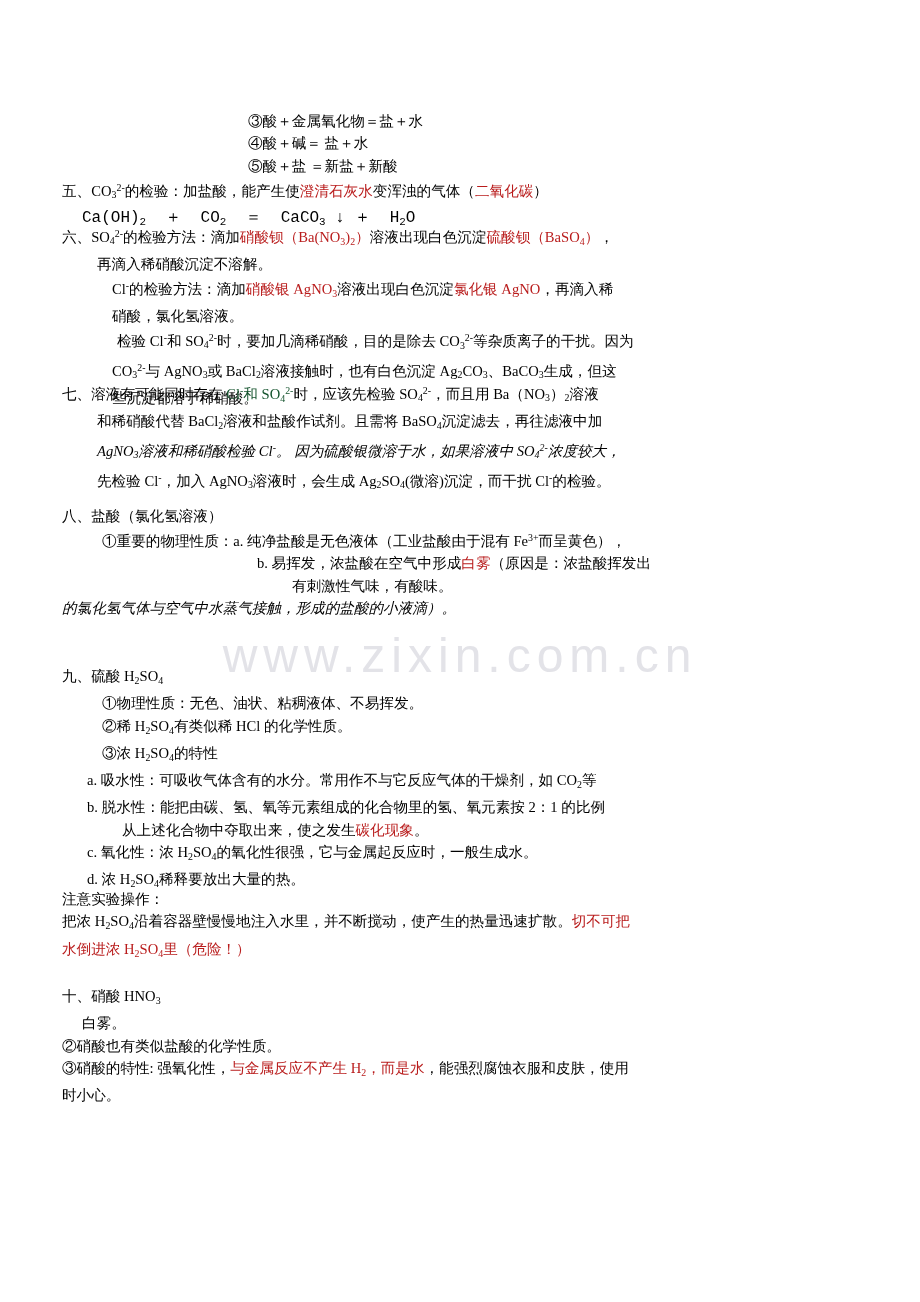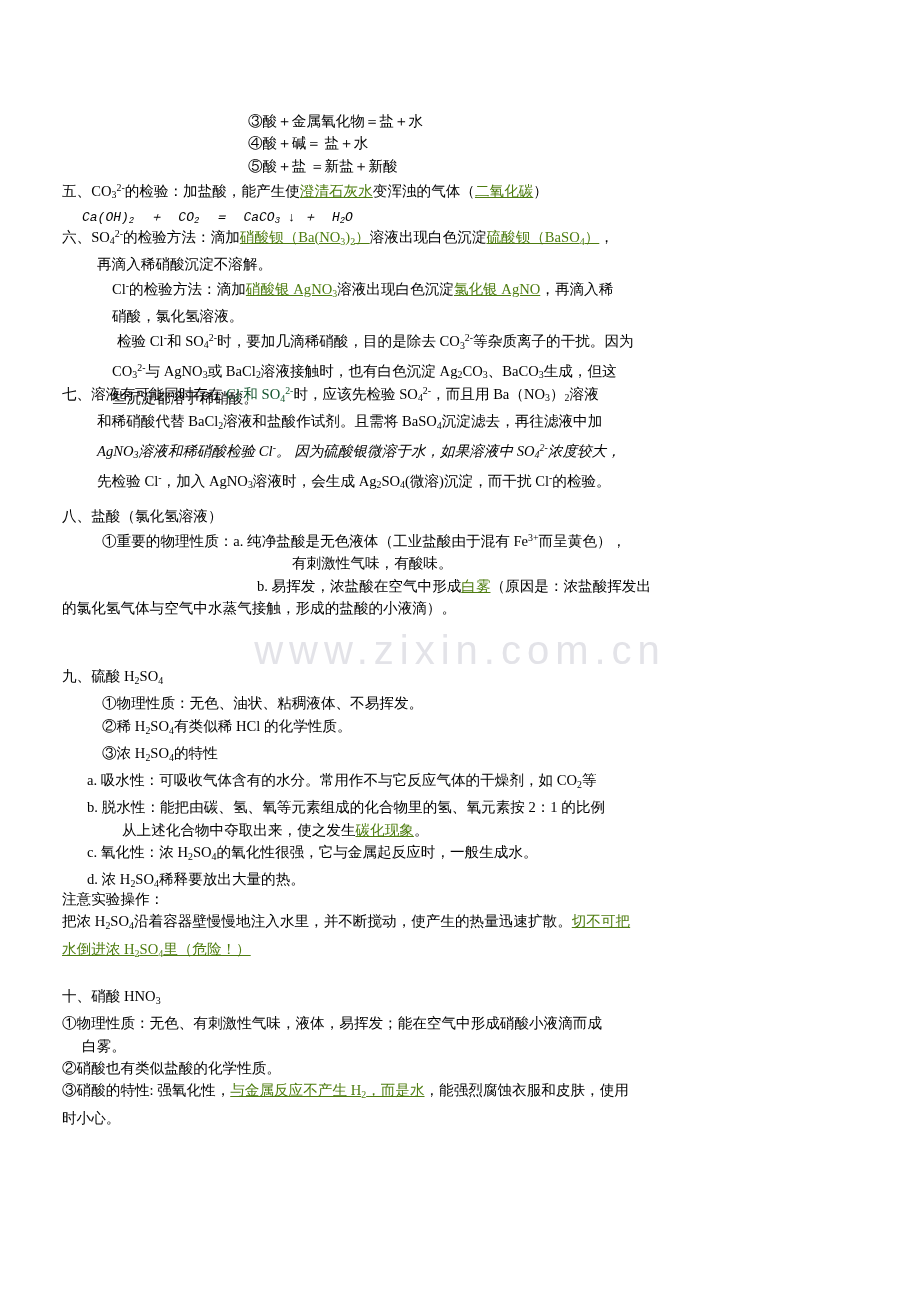--- a/index.html
+++ b/index.html
@@ -21,21 +21,21 @@
     width: 920px;
     height: 1302px;
     background: #fff;
   }
   .watermark {
     position: absolute;
     left: 50%;
     top: 628px;
     transform: translateX(-50%);
     font-family: "Liberation Sans", sans-serif;
-    font-size: 40px;
+    font-size: 48px;
     letter-spacing: 6px;
     color: #e3e3e8;
     white-space: nowrap;
     user-select: none;
     pointer-events: none;
     z-index: 0;
   }
   .content {
     position: absolute;
     left: 0; top: 0;
@@ -51,29 +51,27 @@
     padding: 0;
     margin: 0;
   }
   .blk {
     position: absolute;
   }
   .blue {
     color: #14532d;
   }
   .blue-u {
-    color: #4d7c0f;
-    text-decoration: underline;
+    color: #b91c1c;
   }
   .u {
   }
   .mono {
     font-family: "Liberation Mono", monospace;
-    font-size: 13px;
-    font-style: italic;
+    font-size: 16px;
   }
   sub {
     font-size: 0.68em;
     vertical-align: -0.28em;
   }
   sup {
     font-size: 0.68em;
     vertical-align: 0.46em;
   }
 </style>
@@ -110,23 +108,23 @@
     <div class="blk" style="left:62px; top:380px; width:830px;">
       <div class="line">七、溶液有可能同时存在 <span class="blue">Cl<sup>-</sup>和 SO<sub>4</sub><sup>2-</sup></span>时，应该先检验 SO<sub>4</sub><sup>2-</sup>，而且用 Ba（NO<sub>3</sub>）<sub>2</sub>溶液</div>
       <div class="line" style="padding-left:35px;">和稀硝酸代替 BaCl<sub>2</sub>溶液和盐酸作试剂。且需将 BaSO<sub>4</sub>沉淀滤去，再往滤液中加</div>
       <div class="line" style="padding-left:35px;font-style:italic;">AgNO<sub>3</sub>溶液和稀硝酸检验 Cl<sup>-</sup>。 因为硫酸银微溶于水，如果溶液中 SO<sub>4</sub><sup>2-</sup>浓度较大，</div>
       <div class="line" style="padding-left:35px;">先检验 Cl<sup>-</sup>，加入 AgNO<sub>3</sub>溶液时，会生成 Ag<sub>2</sub>SO<sub>4</sub>(微溶)沉淀，而干扰 Cl<sup>-</sup>的检验。</div>
     </div>
 
     <div class="blk" style="left:62px; top:505px; width:830px;">
       <div class="line">八、盐酸（氯化氢溶液）</div>
       <div class="line" style="padding-left:40px;">①重要的物理性质：a. 纯净盐酸是无色液体（工业盐酸由于混有 Fe<sup>3+</sup>而呈黄色），</div>
+      <div class="line" style="padding-left:195px;">b. 易挥发，浓盐酸在空气中形成<span class="blue-u">白雾</span>（原因是：浓盐酸挥发出</div>
       <div class="line" style="padding-left:230px;">有刺激性气味，有酸味。</div>
-      <div class="line" style="padding-left:195px;">b. 易挥发，浓盐酸在空气中形成<span class="blue-u">白雾</span>（原因是：浓盐酸挥发出</div>
-      <div class="line" style="padding-left:0px;">的氯化氢气体与空气中水蒸气接触，形成的盐酸的小液滴）。</div>
+      <div class="line" style="padding-left:0px;font-style:italic;">的氯化氢气体与空气中水蒸气接触，形成的盐酸的小液滴）。</div>
     </div>
 
     <div class="blk" style="left:62px; top:665px; width:840px;">
       <div class="line">九、硫酸 H<sub>2</sub>SO<sub>4</sub></div>
       <div class="line" style="padding-left:40px;">①物理性质：无色、油状、粘稠液体、不易挥发。</div>
       <div class="line" style="padding-left:40px;">②稀 H<sub>2</sub>SO<sub>4</sub>有类似稀 HCl 的化学性质。</div>
       <div class="line" style="padding-left:40px;">③浓 H<sub>2</sub>SO<sub>4</sub>的特性</div>
       <div class="line" style="padding-left:25px;">a. 吸水性：可吸收气体含有的水分。常用作不与它反应气体的干燥剂，如 CO<sub>2</sub>等</div>
       <div class="line" style="padding-left:25px;">b. 脱水性：能把由碳、氢、氧等元素组成的化合物里的氢、氧元素按 2：1 的比例</div>
       <div class="line" style="padding-left:60px;">从上述化合物中夺取出来，使之发生<span class="blue-u">碳化现象</span>。</div>
@@ -135,21 +133,20 @@
     </div>
 
     <div class="blk" style="left:62px; top:888px; width:840px;">
       <div class="line">注意实验操作：</div>
       <div class="line">把浓 H<sub>2</sub>SO<sub>4</sub>沿着容器壁慢慢地注入水里，并不断搅动，使产生的热量迅速扩散。<span class="blue-u">切不可把</span></div>
       <div class="line"><span class="blue-u">水倒进浓 H<sub>2</sub>SO<sub>4</sub>里（危险！）</span></div>
     </div>
 
     <div class="blk" style="left:62px; top:985px; width:840px;">
       <div class="line">十、硝酸 HNO<sub>3</sub></div>
-      <div class="line">①物理性质：无色、有刺激性气味，液体，易挥发；能在空气中形成硝酸小液滴而成</div>
       <div class="line" style="padding-left:20px;">白雾。</div>
       <div class="line">②硝酸也有类似盐酸的化学性质。</div>
       <div class="line">③硝酸的特性: 强氧化性，<span class="blue-u">与金属反应不产生 H<sub>2</sub>，而是水</span>，能强烈腐蚀衣服和皮肤，使用</div>
       <div class="line">时小心。</div>
     </div>
 
   </div>
 </div>
 
 </body></html>

